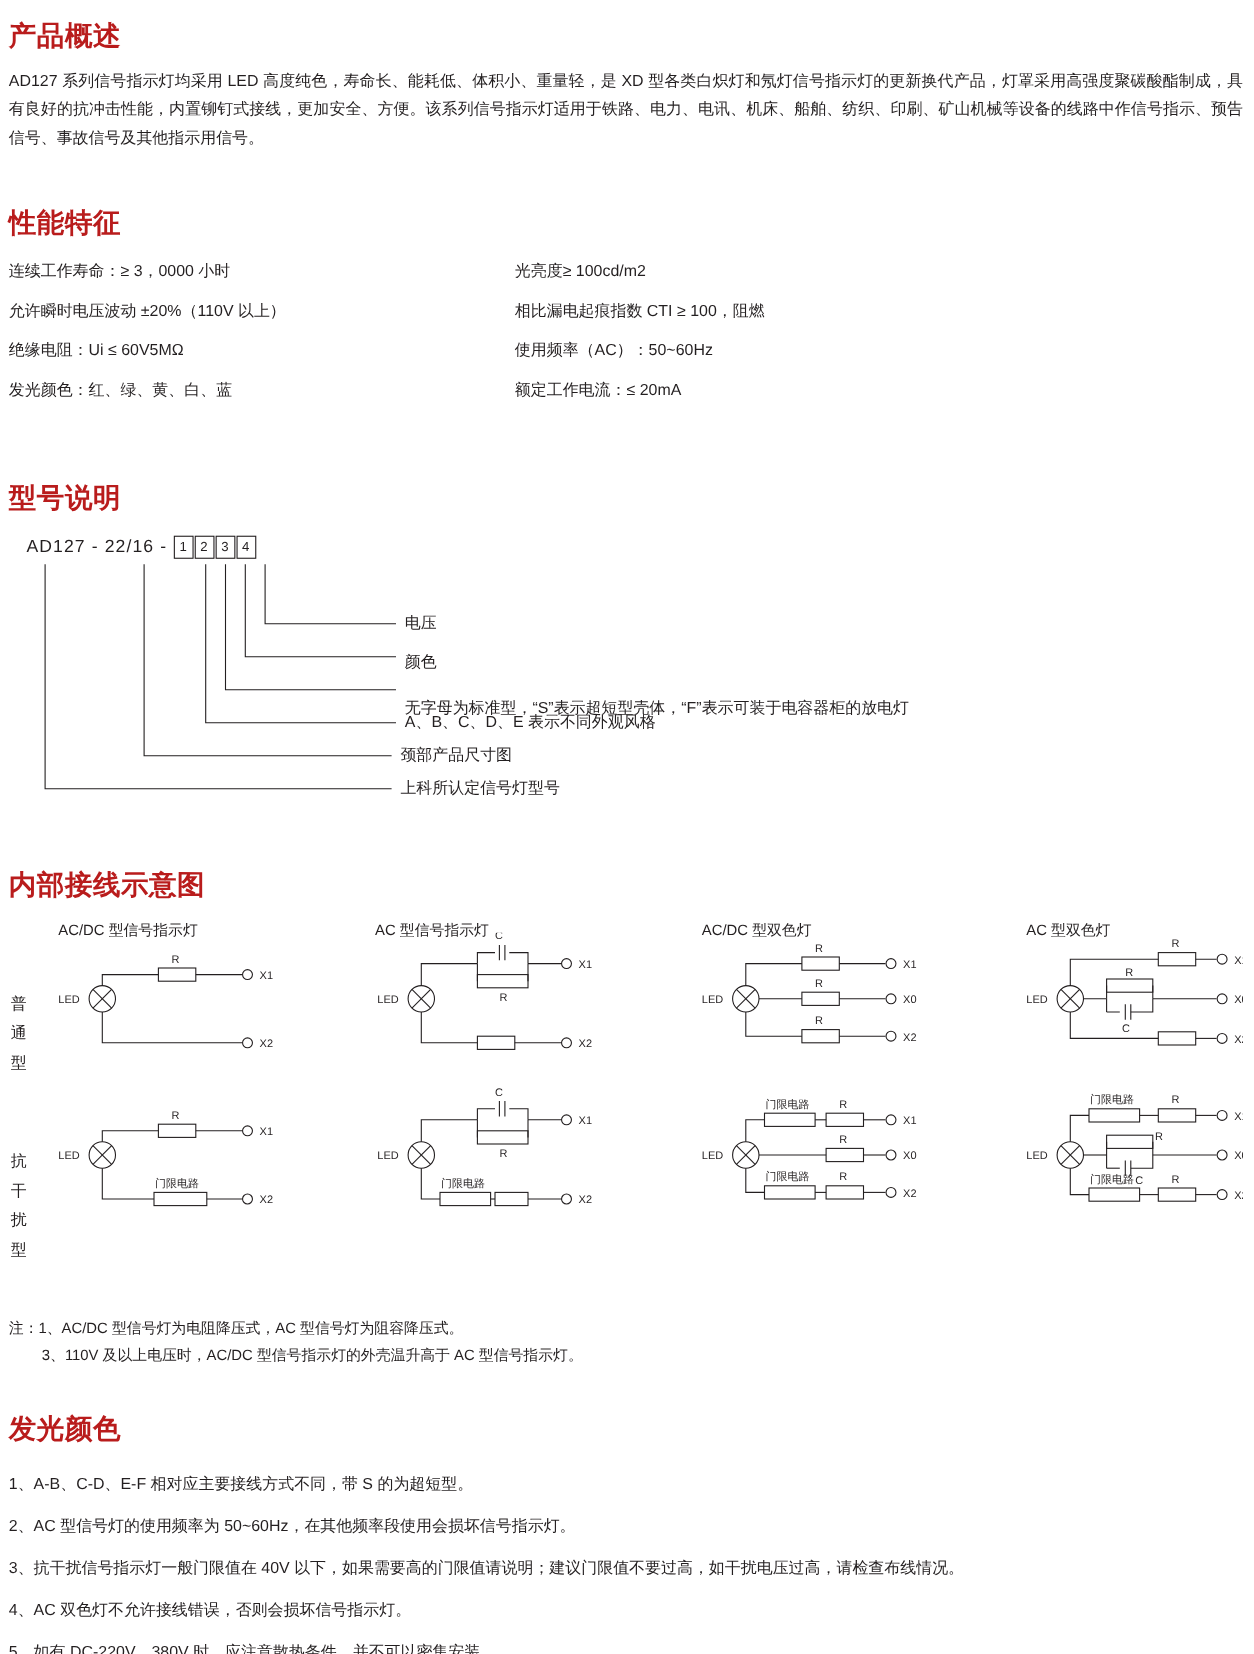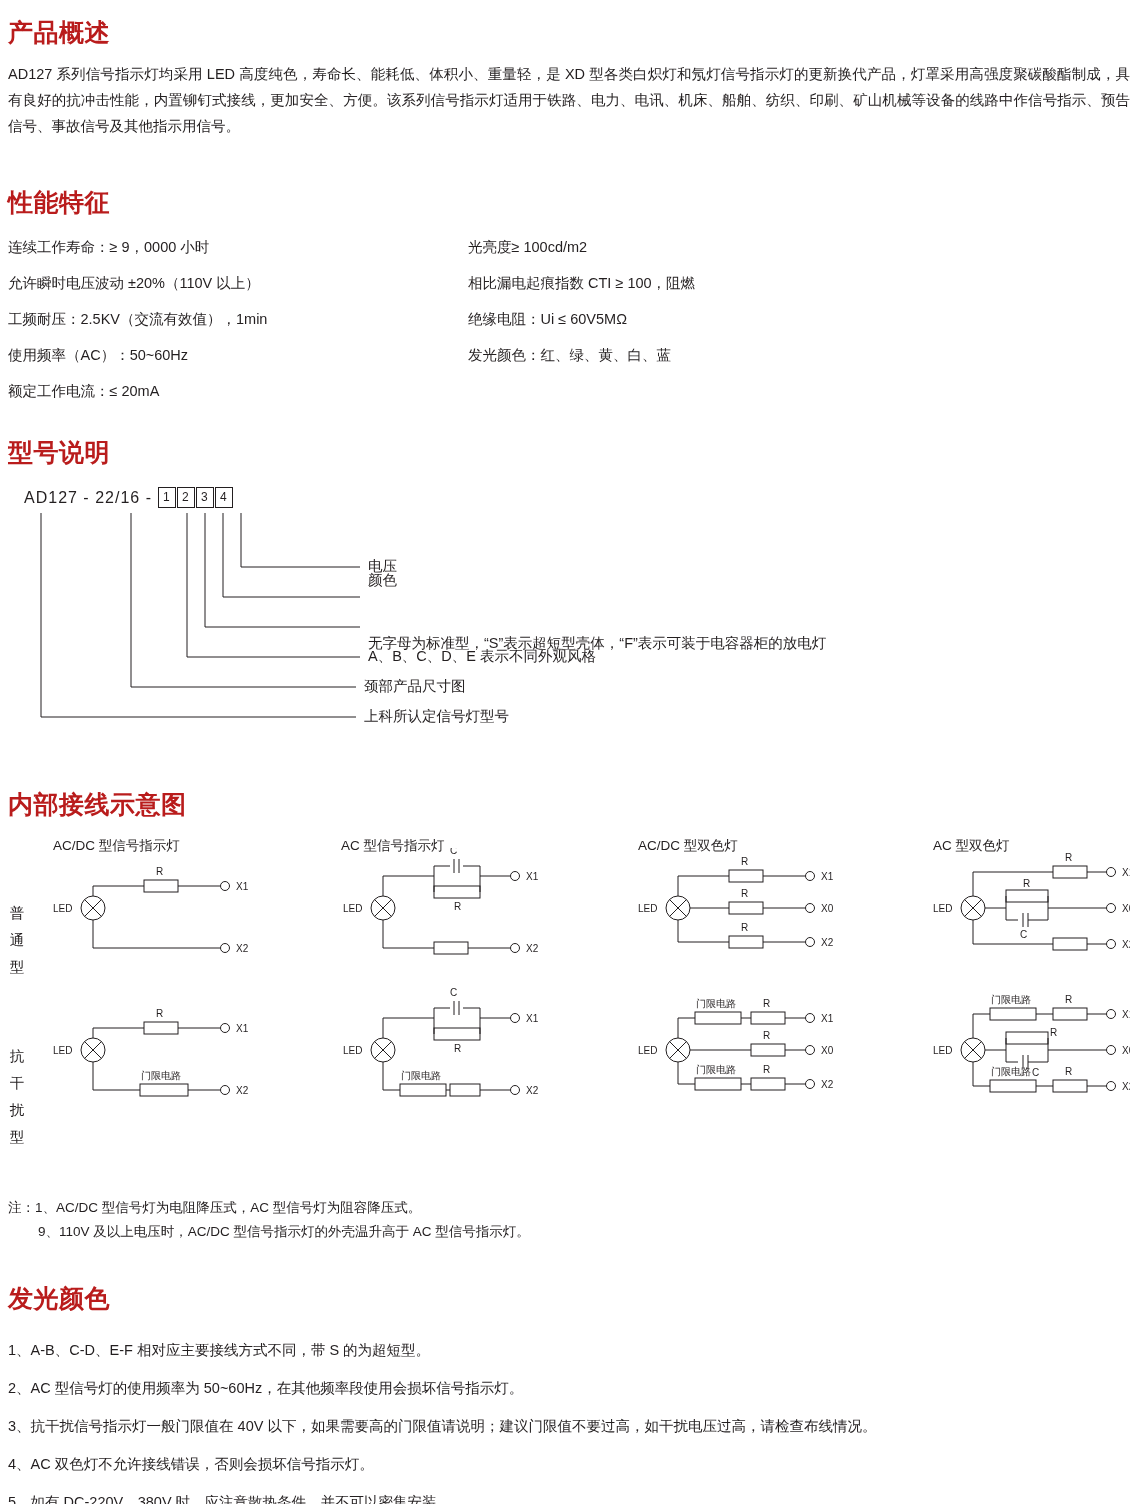--- a/index.html
+++ b/index.html
@@ -120,25 +120,24 @@
 <div class="page">
 
   <section class="sec-overview">
     <h2 class="section-title">产品概述</h2>
     <p class="body-text">AD127 系列信号指示灯均采用 LED 高度纯色，寿命长、能耗低、体积小、重量轻，是 XD 型各类白炽灯和氖灯信号指示灯的更新换代产品，灯罩采用高强度聚碳酸酯制成，具有良好的抗冲击性能，内置铆钉式接线，更加安全、方便。该系列信号指示灯适用于铁路、电力、电讯、机床、船舶、纺织、印刷、矿山机械等设备的线路中作信号指示、预告信号、事故信号及其他指示用信号。</p>
   </section>
 
   <section class="sec-perf">
     <h2 class="section-title">性能特征</h2>
     <div class="perf-grid">
-      <div class="perf-item">连续工作寿命：≥ 9，0000 小时</div>
+      <div class="perf-item">连续工作寿命：≥ 3，0000 小时</div>
       <div class="perf-item">光亮度≥ 100cd/m2</div>
       <div class="perf-item">允许瞬时电压波动 ±20%（110V 以上）</div>
       <div class="perf-item">相比漏电起痕指数 CTI ≥ 100，阻燃</div>
-      <div class="perf-item">工频耐压：2.5KV（交流有效值），1min</div>
       <div class="perf-item">绝缘电阻：Ui ≤ 60V5MΩ</div>
       <div class="perf-item">使用频率（AC）：50~60Hz</div>
       <div class="perf-item">发光颜色：红、绿、黄、白、蓝</div>
       <div class="perf-item">额定工作电流：≤ 20mA</div>
       <div class="perf-item"></div>
     </div>
   </section>
 
   <section class="sec-model">
     <h2 class="section-title">型号说明</h2>
@@ -165,21 +164,21 @@
 
           <path d="M 179 26 L 179 170 L 352 170"></path>
 
           <path d="M 123 26 L 123 200 L 348 200"></path>
 
           <path d="M 33 26 L 33 230 L 348 230"></path>
         </g>
       </svg>
 
       <div class="model-label" style="left:360px; top:70px;">电压</div>
-      <div class="model-label" style="left:360px; top:84px;">颜色</div>
+      <div class="model-label" style="left:360px; top:105px;">颜色</div>
       <div class="model-label" style="left:360px; top:147px;">无字母为标准型，“S”表示超短型壳体，“F”表示可装于电容器柜的放电灯</div>
       <div class="model-label" style="left:360px; top:160px;">A、B、C、D、E 表示不同外观风格</div>
       <div class="model-label" style="left:356px; top:190px;">颈部产品尺寸图</div>
       <div class="model-label" style="left:356px; top:220px;">上科所认定信号灯型号</div>
     </div>
   </section>
 
   <section class="sec-wiring">
     <h2 class="section-title">内部接线示意图</h2>
 
@@ -435,21 +434,21 @@
           <path d="M 159 90 L 178 90"></path>
           <circle cx="183" cy="90" r="4.5"></circle>
           <text x="194" y="94" stroke="none" fill="#231f20">X2</text>
         </g>
       </g>
     </svg>
   </section>
 
   <div class="notes">
     <div>注：1、AC/DC 型信号灯为电阻降压式，AC 型信号灯为阻容降压式。</div>
-    <div class="note-l2">9、110V 及以上电压时，AC/DC 型信号指示灯的外壳温升高于 AC 型信号指示灯。</div>
+    <div class="note-l2">3、110V 及以上电压时，AC/DC 型信号指示灯的外壳温升高于 AC 型信号指示灯。</div>
   </div>
 
   <section class="sec-order">
     <h2 class="section-title">发光颜色</h2>
     <div class="order-list">
       <div class="order-item">1、A-B、C-D、E-F 相对应主要接线方式不同，带 S 的为超短型。</div>
       <div class="order-item">2、AC 型信号灯的使用频率为 50~60Hz，在其他频率段使用会损坏信号指示灯。</div>
       <div class="order-item">3、抗干扰信号指示灯一般门限值在 40V 以下，如果需要高的门限值请说明；建议门限值不要过高，如干扰电压过高，请检查布线情况。</div>
       <div class="order-item">4、AC 双色灯不允许接线错误，否则会损坏信号指示灯。</div>
       <div class="order-item">5、如有 DC-220V、380V 时，应注意散热条件，并不可以密集安装。</div>

